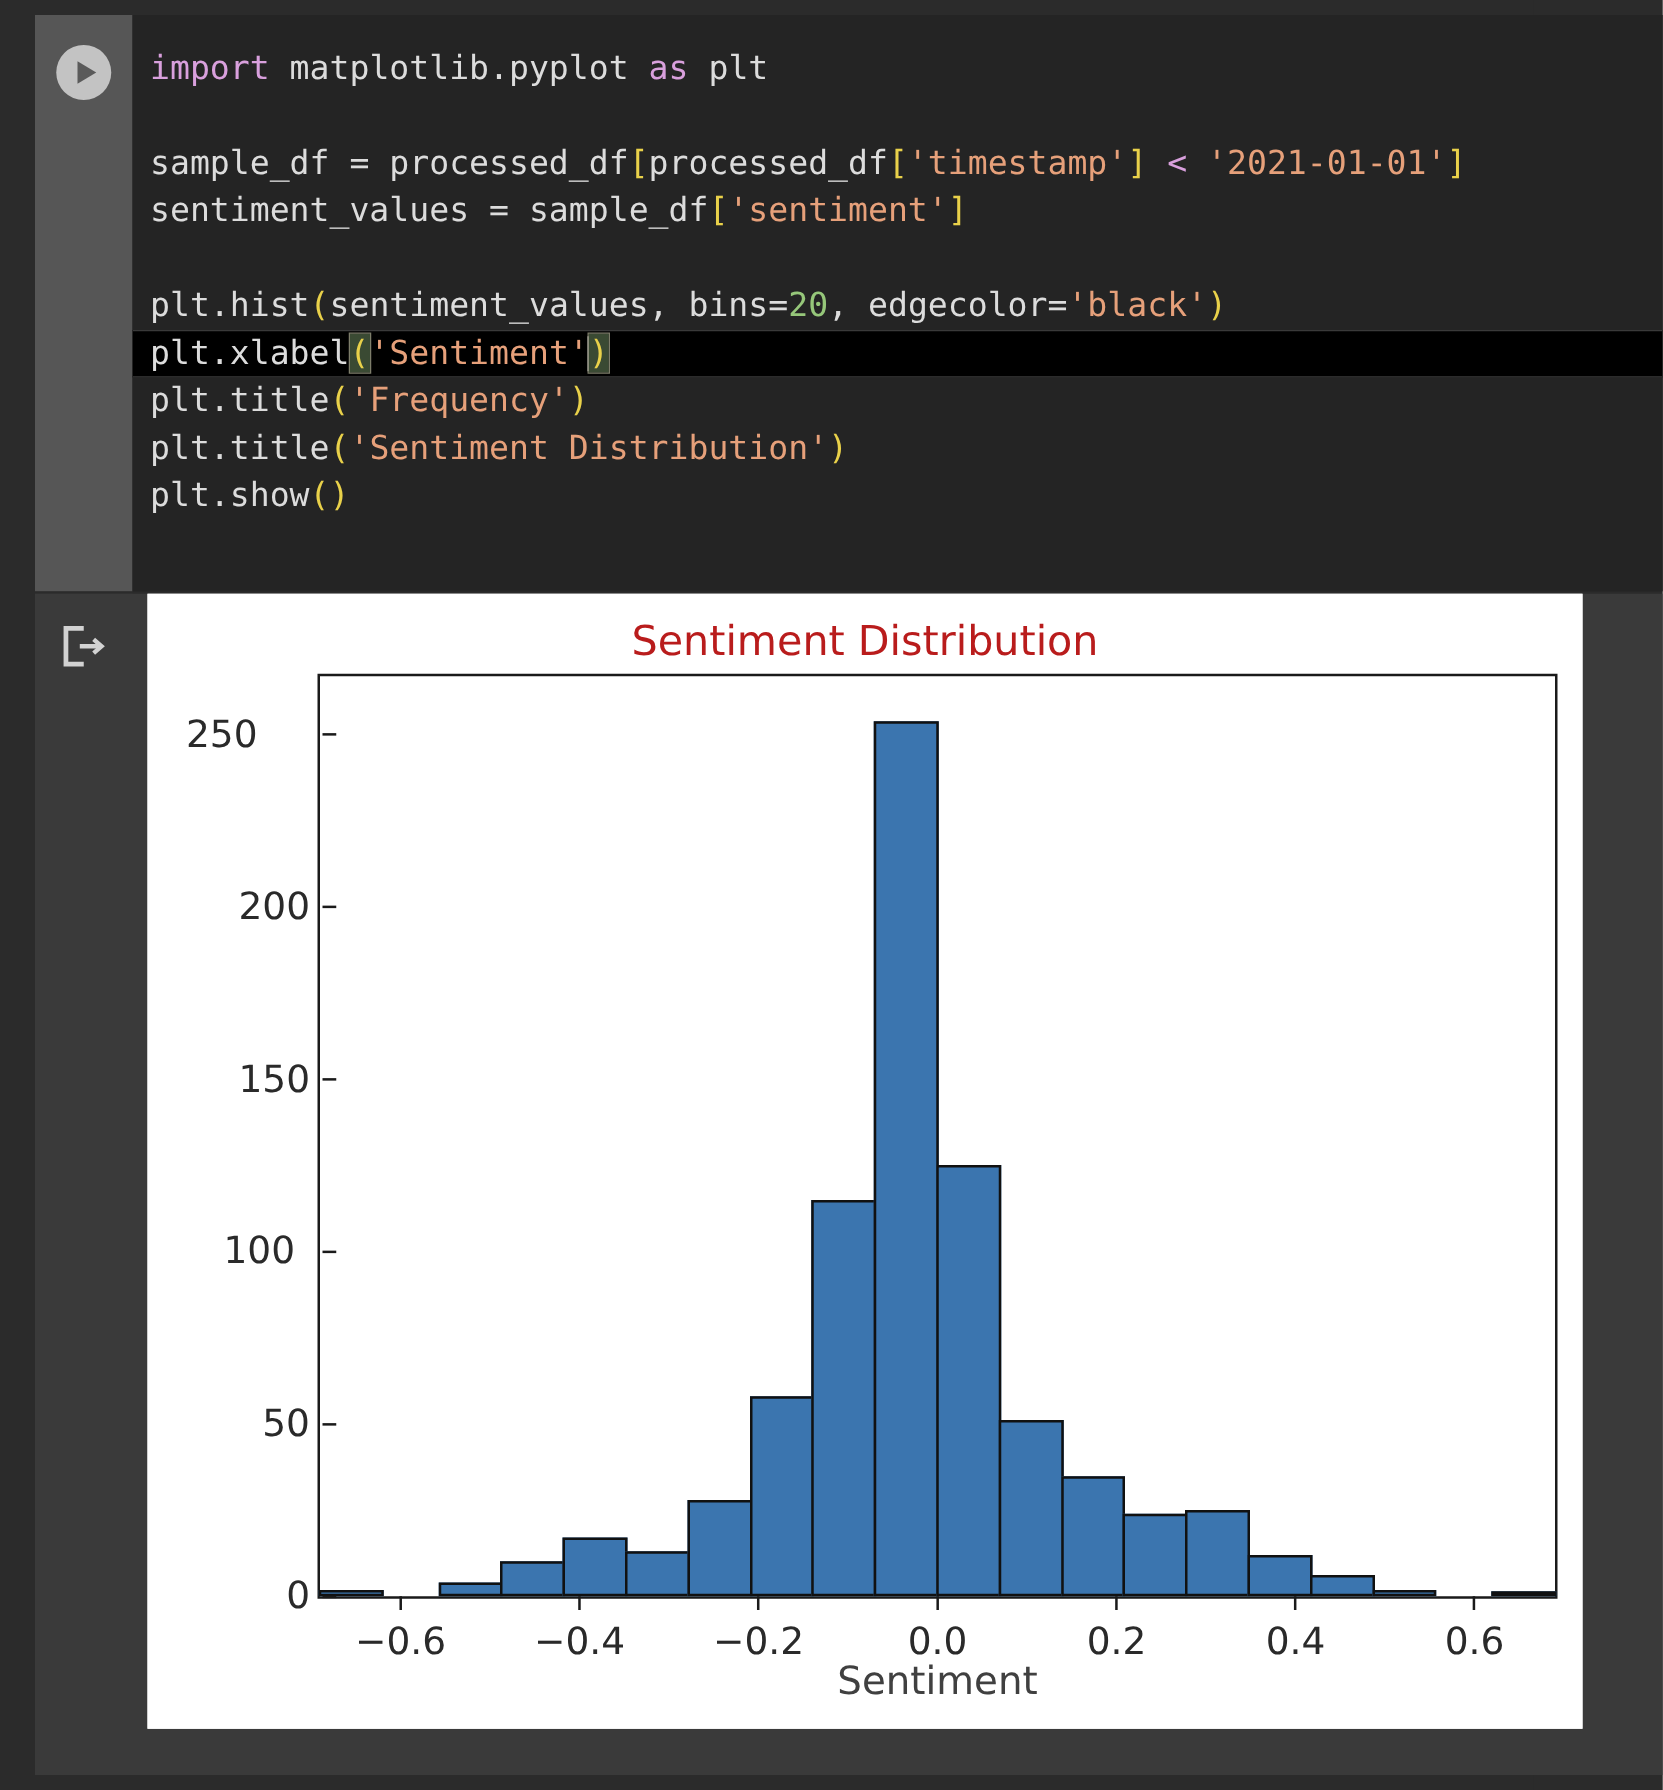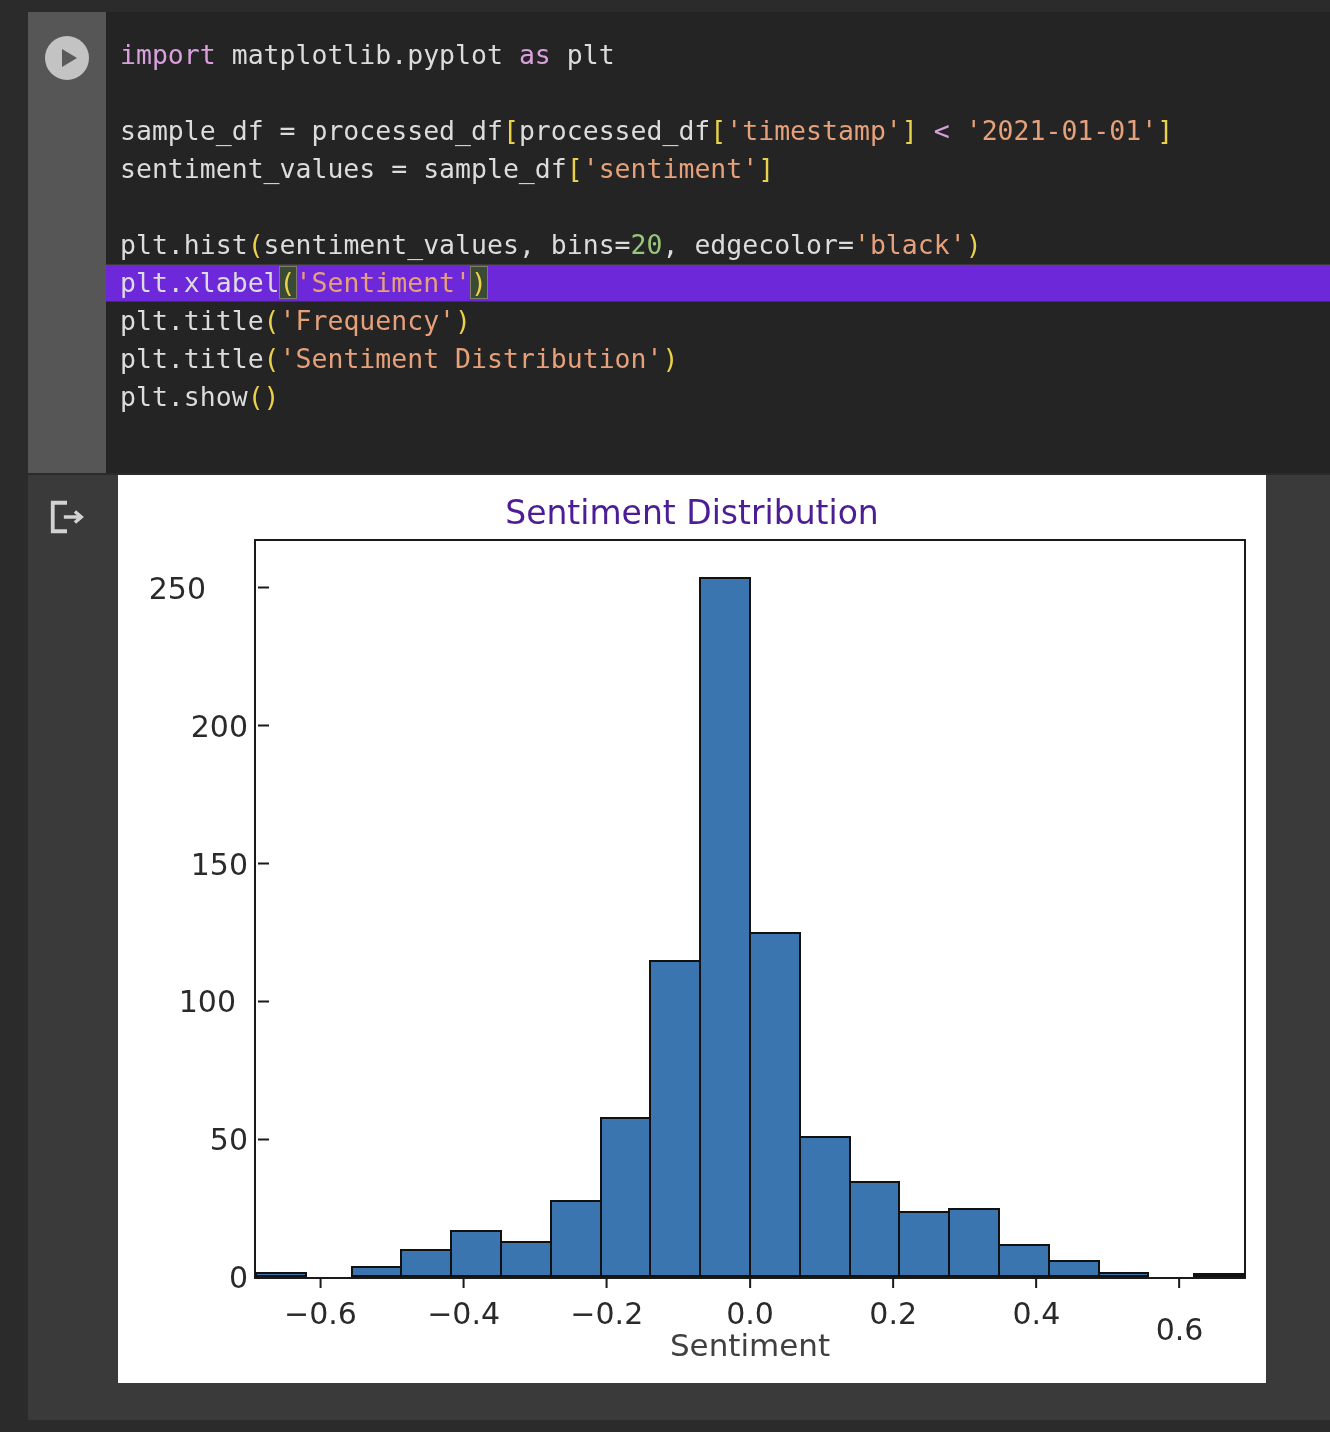--- a/index.html
+++ b/index.html
@@ -52,21 +52,21 @@
     position: relative;
     height: 38px; line-height: 38px;
     padding-left: 14px;
     font-family: "DejaVu Sans Mono", monospace;
     font-size: 26.5px;
     white-space: pre;
     color: #dcdcdc;
     letter-spacing: 0px;
   }
   .code-line.active {
-    background: #6d28d9;
+    background: #000000;
     box-shadow: inset 0 1px 0 #3a3a3a, inset 0 -1px 0 #3a3a3a;
     width: 100%;
   }
   .tok-kw    { color: #d9a0dd; }
   .tok-str   { color: #e6a07a; }
   .tok-cmt   { color: #74b474; }
   .tok-punc  { color: #e9d14a; }
   .tok-brkt  { color: #e9d14a; }
   .tok-op    { color: #d9a0dd; }
   .tok-num   { color: #96c77a; }
@@ -104,21 +104,21 @@
 
   
   .fig {
     position: relative; width: 1148px; height: 908px;
     background: #fff;
     font-family: "DejaVu Sans", sans-serif;
   }
   .fig-title {
     position: absolute; left: 0; right: 0; top: 18px;
     text-align: center;
-    font-size: 33px; color: #4c1d95;
+    font-size: 33px; color: #b91c1c;
   }
   
   .axes {
     position: absolute;
     left: 136px; top: 64px;
     width: 992px; height: 740px;
     border: 2px solid #1a1a1a;
     background: #fff;
   }
   .plot-inner {
@@ -291,21 +291,21 @@
                 <span class="tlabel">0.0</span>
               </div>
               <div class="xtick" style="left: 64.4928%;">
                 <span class="tmark"></span>
                 <span class="tlabel">0.2</span>
               </div>
               <div class="xtick" style="left: 78.9855%;">
                 <span class="tmark"></span>
                 <span class="tlabel">0.4</span>
               </div>
-              <div class="xtick" style="left: 93.4783%; gap: 16px;">
+              <div class="xtick" style="left: 93.4783%;">
                 <span class="tmark"></span>
                 <span class="tlabel">0.6</span>
               </div>
             </div>
         </div>
 
         <div class="xaxis-label">Sentiment</div>
 
       </div>
     </div>

